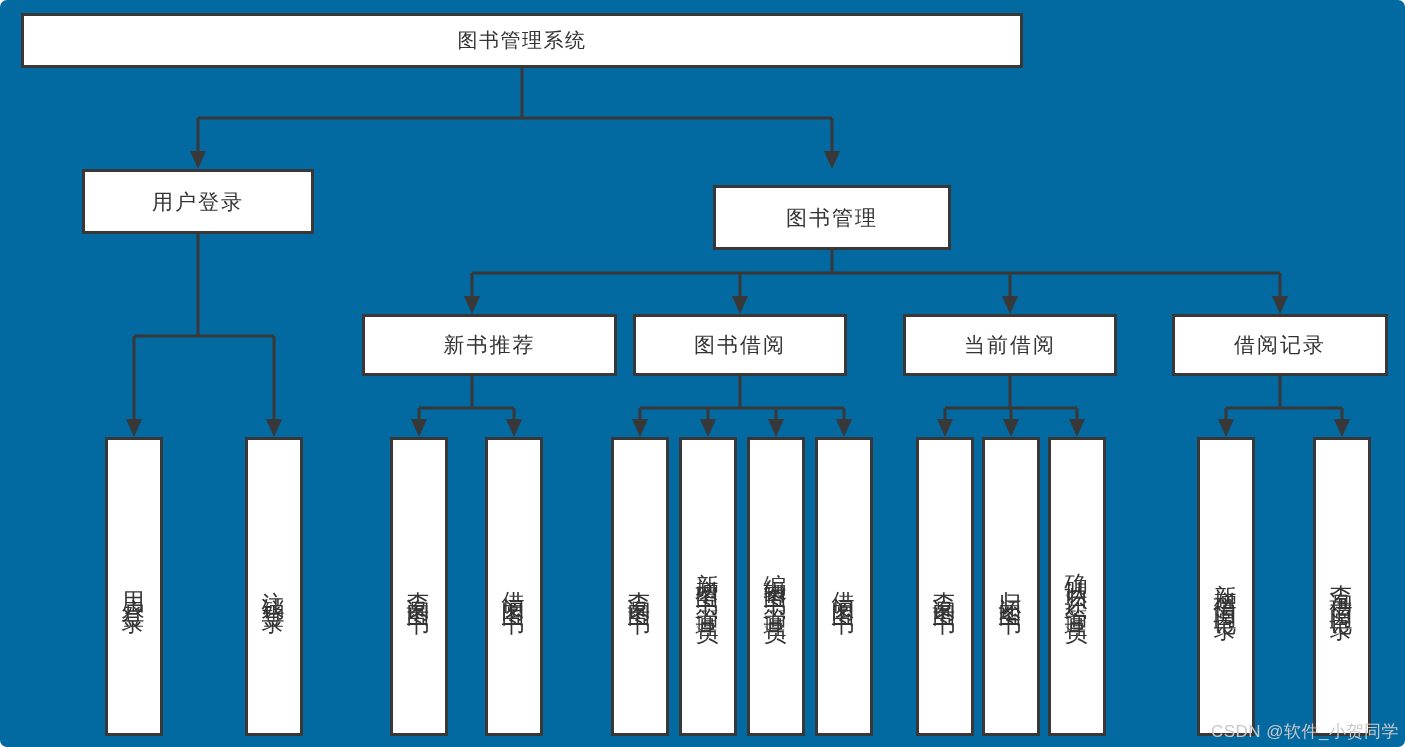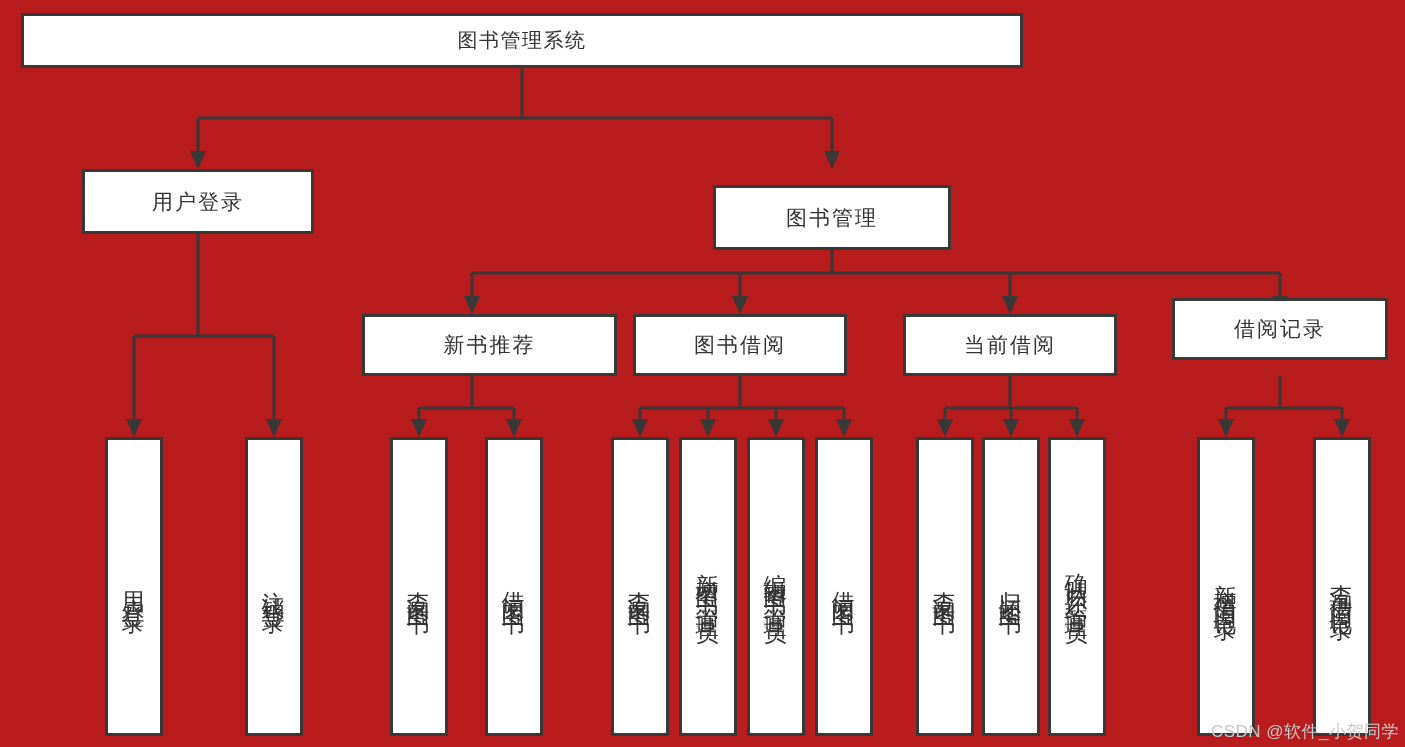--- a/index.html
+++ b/index.html
@@ -1,21 +1,22 @@
 <!DOCTYPE html>
 <html><head>
 <meta charset="utf-8">
 <style>
   html,body{margin:0;padding:0;background:#ffffff;}
   .canvas{
     position:relative;
     width:1405px;height:747px;
-    background:#b91c1c;
+    background:#0369a1;
     font-family:"Liberation Sans",sans-serif;
     overflow:hidden;
+    border-radius:7px;
   }
   svg.wires{position:absolute;left:0;top:0;z-index:1;}
   .node{
     position:absolute;
     background:#ffffff;
     border:3px solid #383838;
     box-sizing:border-box;
     display:flex;align-items:center;justify-content:center;
     color:#333333;
     z-index:2;
@@ -97,21 +98,21 @@
 
   <div class="node h-node" style="left:362px;top:314px;width:255px;height:62px;">
     <span>新书推荐</span>
   </div>
   <div class="node h-node" style="left:903px;top:314px;width:214px;height:62px;">
     <span>当前借阅</span>
   </div>
   <div class="node h-node" style="left:633px;top:314px;width:214px;height:62px;">
     <span>图书借阅</span>
   </div>
-  <div class="node h-node" style="left:1172px;top:298px;width:216px;height:62px;">
+  <div class="node h-node" style="left:1172px;top:314px;width:216px;height:62px;">
     <span>借阅记录</span>
   </div>
 
   <div class="node v-node" style="left:105px;top:437px;width:58px;height:299px;">
     <span>用户登录</span>
   </div>
   <div class="node v-node" style="left:245px;top:437px;width:58px;height:299px;">
     <span>注销登录</span>
   </div>
 

